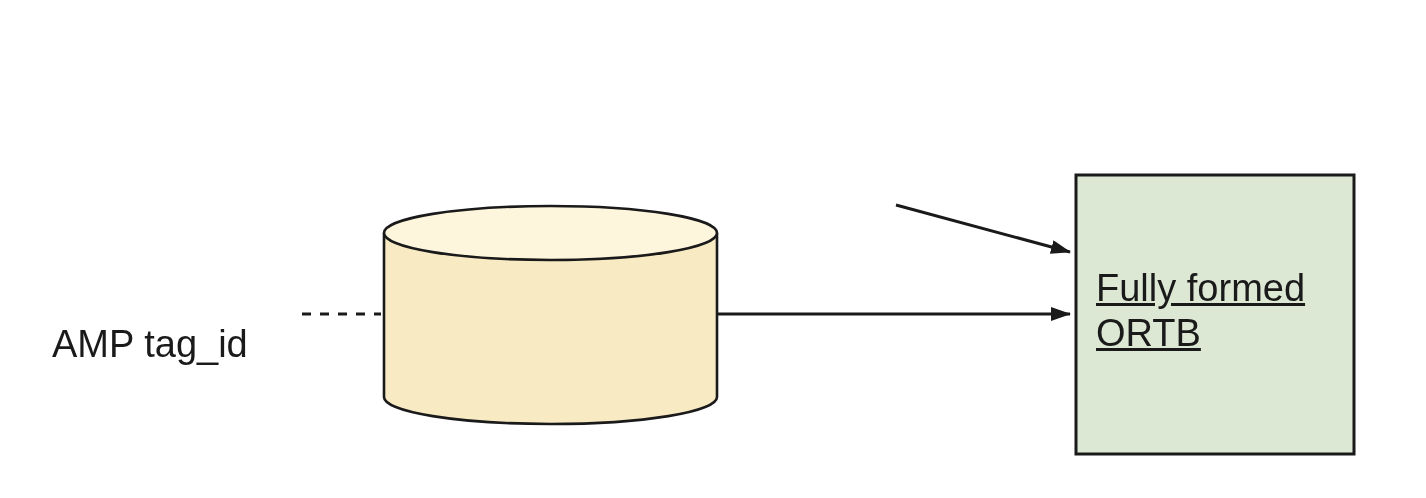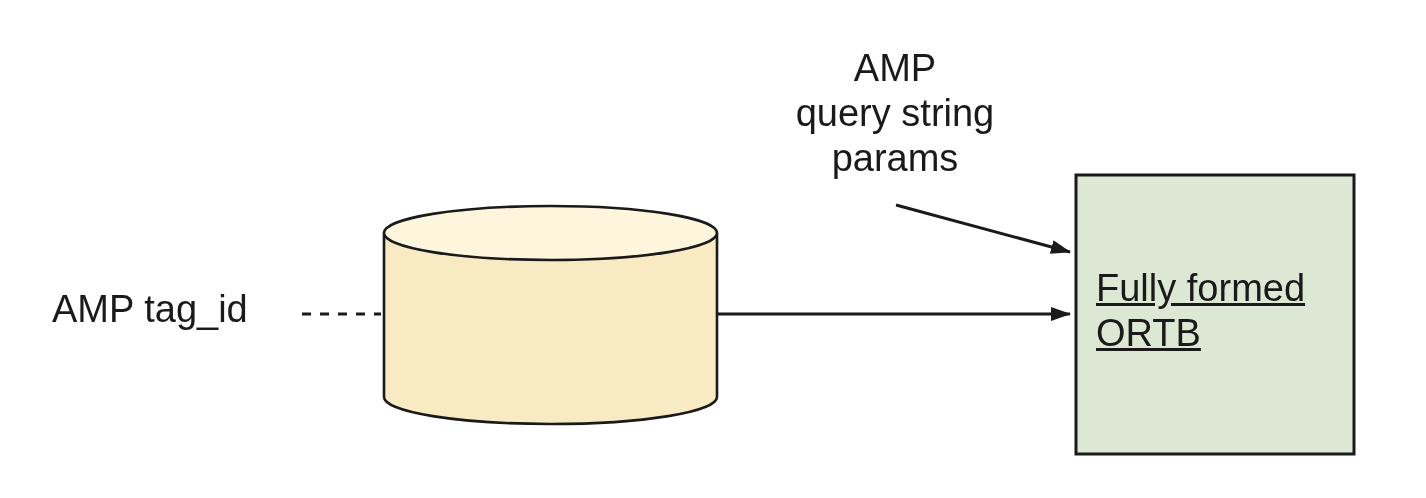--- a/index.html
+++ b/index.html
@@ -21,21 +21,21 @@
     left: 0;
     top: 0;
   }
   .label {
     position: absolute;
     font-size: 38px;
     line-height: 45px;
     color: #1a1a1a;
     white-space: pre-line;
   }
-  .label.nowrap { white-space: nowrap; }
+  .label.nowrap { white-space: nowrap; margin-top: 35px; }
   .label.center { text-align: center; }
   .shape { stroke-width: 2.6px; }
   .edge  { stroke-width: 3px; fill: none; }
   .edge.dashed { stroke-dasharray: 9 9; }
   .box   { stroke-width: 3px; }
 </style>
 </head>
 <body>
 
 <div class="canvas">
@@ -57,20 +57,17 @@
 
     <g>
       <path class="shape" d="M384,233 L384,397 A166.5,27 0 0 0 717,397 L717,233" stroke="#1a1a1a" fill="#f8ebc4"></path>
       <ellipse class="shape" cx="550.5" cy="233" rx="166.5" ry="27" stroke="#1a1a1a" fill="#fdf5dc"></ellipse>
     </g>
   </svg>
 
   <div class="label nowrap" style="left:52px; top:287px;">AMP tag_id</div>
 
 
-  <div class="label center" style="left:735px; top:46px; width:320px;">AMP
-query string
-params</div>
 
   <div class="label" style="left:1096px; top:266px; width:250px;text-decoration:underline;">Fully formed
 ORTB</div>
 
 </div>
 
 </body></html>

